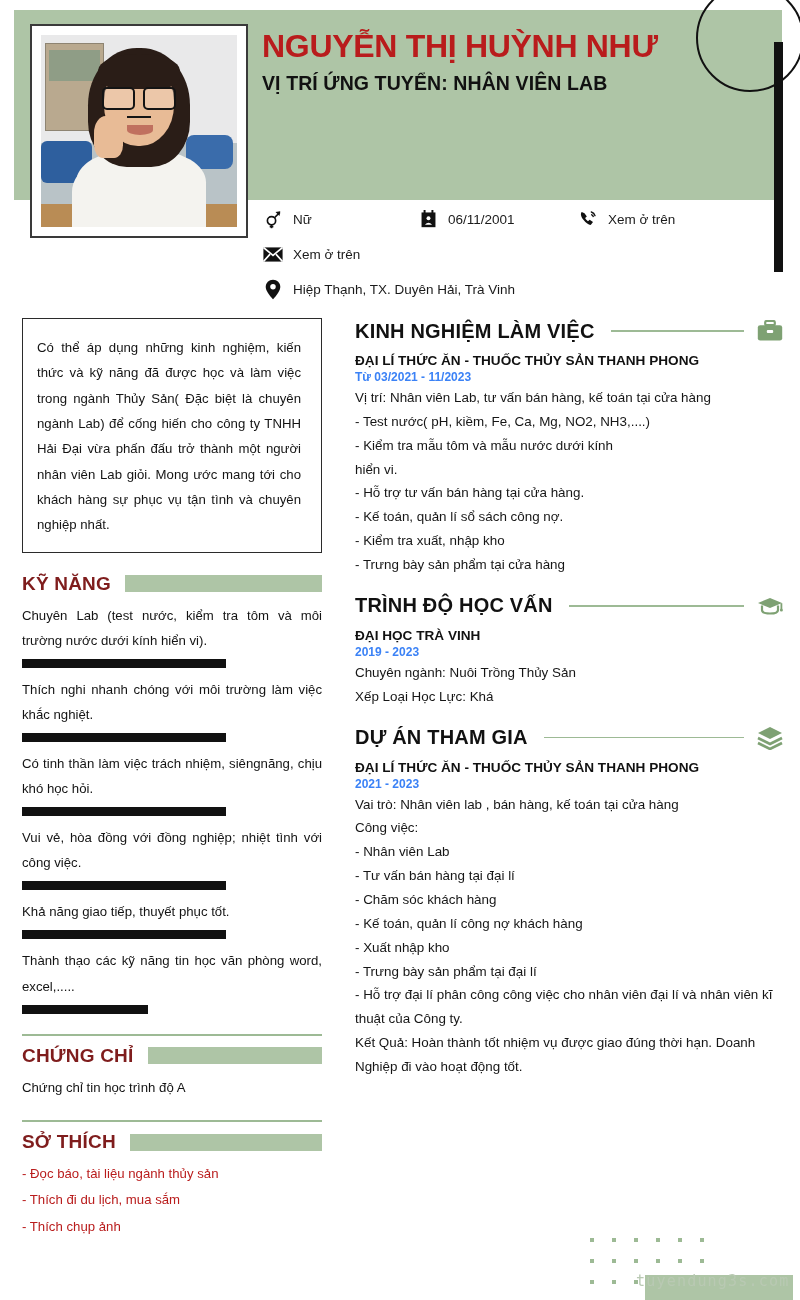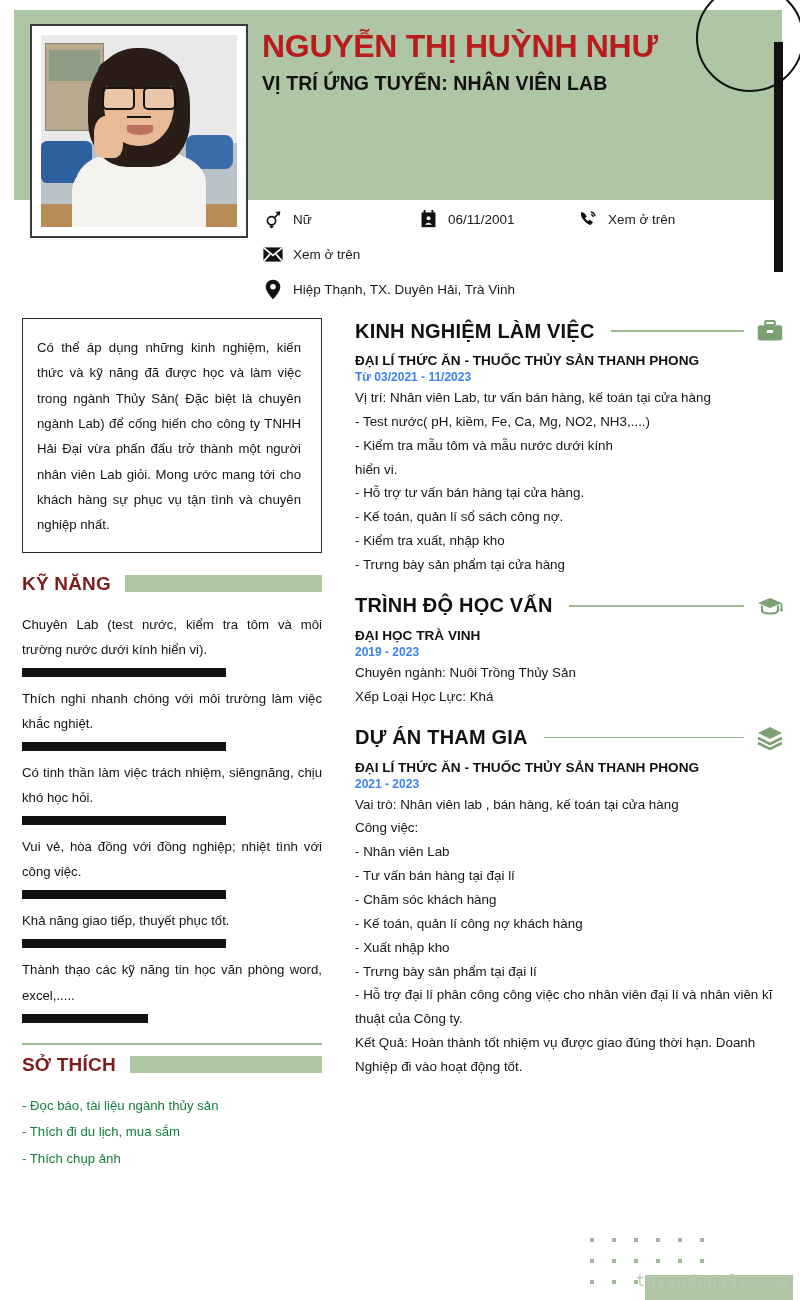--- a/index.html
+++ b/index.html
@@ -107,26 +107,26 @@
 
   
   .l-sec { margin-top: 20px; }
   .l-rule { height: 2.2px; background: #9dba95; margin-bottom: 9px; }
   .l-head { display: flex; align-items: center; }
   .l-head h2 {
     font-size: 19px; font-weight: 700; letter-spacing: .2px; text-transform: uppercase;
     color: #7f1d1d; white-space: nowrap;
   }
   .l-head .accent { flex: 1; height: 17px; background: #aec5a6; margin-left: 14px; }
-  .l-body { margin-top: 17px; }
+  .l-body { margin-top: 8px; }
   .skill { margin-bottom: 5px; }
   .skill p { font-size: 13.2px; line-height: 1.9; text-align: justify; color: #141414; }
   .skill .bar { height: 9px; background: #111; margin-top: 6px; margin-bottom: 9px; }
   .plain p { font-size: 13.2px; line-height: 1.9; color: #141414; }
-  .hobby p { font-size: 13.2px; line-height: 2.0; color: #15803d; }
+  .hobby p { font-size: 13.2px; line-height: 2.0; color: #b91c1c; }
 
   
   .r-sec { margin-bottom: 6px; }
   .r-head { display: flex; align-items: center; margin-bottom: 9px; text-align: right; }
   .r-head h2 {
     font-size: 20px; font-weight: 700; letter-spacing: .2px; text-transform: uppercase;
     color: #111; white-space: nowrap;
   }
   .r-head .rule { flex: 1; height: 1.6px; background: #9dba95; margin: 0 13px 0 16px; }
   .r-head .ricon { width: 26px; height: 26px; flex: 0 0 auto;
@@ -284,20 +284,30 @@
             <p>Khả năng giao tiếp, thuyết phục tốt.</p>
             <div class="bar" style="width: 68%;"></div>
           </div>
           <div class="skill">
             <p>Thành thạo các kỹ năng tin học văn phòng word, excel,.....</p>
             <div class="bar" style="width: 42%;"></div>
           </div>
         </div>
     </div>
 
+    <div class="l-sec">
+      <div class="l-rule"></div>
+      <div class="l-head">
+        <h2>CHỨNG CHỈ</h2>
+        <span class="accent"></span>
+      </div>
+      <div class="l-body plain" id="cert-list">
+          <p>Chứng chỉ tin học trình độ A</p>
+        </div>
+    </div>
 
     <div class="l-sec">
       <div class="l-rule"></div>
       <div class="l-head">
         <h2>SỞ THÍCH</h2>
         <span class="accent"></span>
       </div>
       <div class="l-body hobby" id="hobby-list">
           <p>- Đọc báo, tài liệu ngành thủy sản</p>
           <p>- Thích đi du lịch, mua sắm</p>

